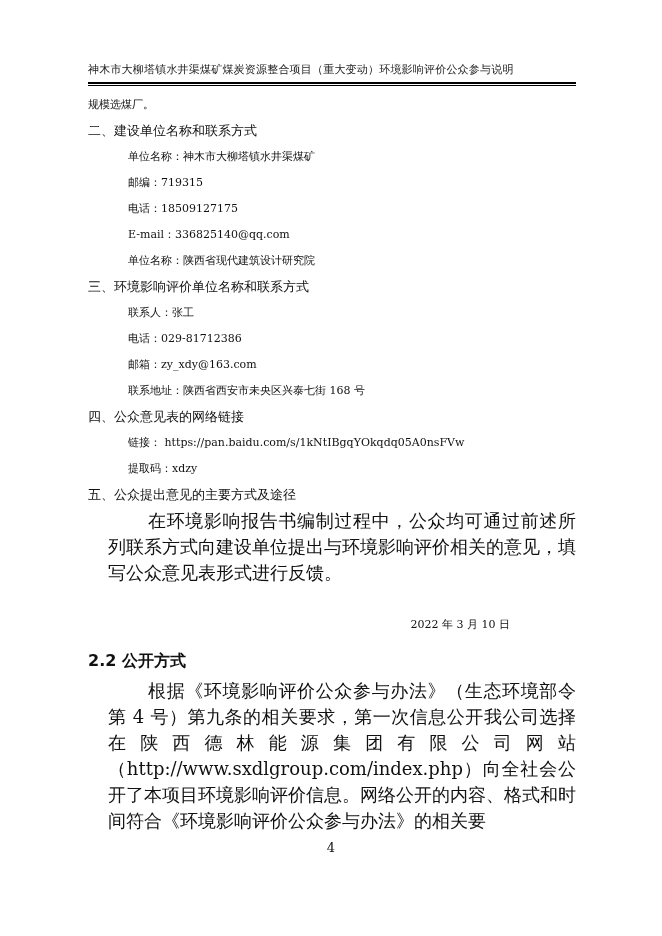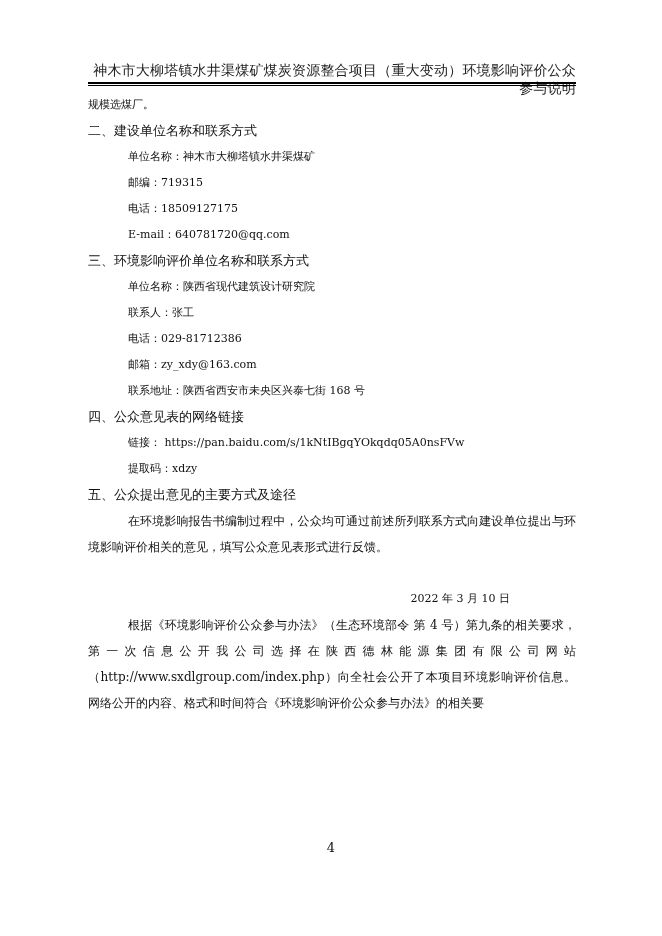--- a/index.html
+++ b/index.html
@@ -3,33 +3,33 @@
   <meta charset="utf-8">
   <style>
     html, body { margin: 0; padding: 0; background: #ffffff; }
     body {
       width: 662px; height: 936px; position: relative; overflow: hidden;
       font-family: "DejaVu Serif", "Liberation Serif", serif;
       color: #111;
     }
     .header {
       position: absolute; left: 88px; top: 62px; width: 488px;
-      text-align: right; font-size: 14px; color: #222; letter-spacing: 0.2px;
+      text-align: left; font-size: 11px; color: #222; letter-spacing: 0.2px;
     }
     .header-rule-thick {
       position: absolute; left: 88px; top: 82px; width: 488px; height: 2px; background: #000;
     }
     .header-rule-thin {
       position: absolute; left: 88px; top: 85px; width: 488px; height: 1px; background: #000;
     }
     .content { position: absolute; left: 88px; top: 92px; width: 488px; }
     .line { font-size: 11px; height: 26px; line-height: 26px; white-space: nowrap; }
     .indent { padding-left: 40px; }
     .h { font-weight: normal; font-family: "DejaVu Sans", "Liberation Sans", sans-serif; font-size: 13px; }
-    .para { font-size: 12px; line-height: 26px; text-align: justify; }
+    .para { font-size: 18px; line-height: 26px; text-align: justify; margin-left: 20px; }
     .para-indent { text-indent: 40px; }
     .sig { text-align: right; padding-right: 40px; }
     .date { text-align: right; padding-right: 66px; }
     .h2 { font-weight: bold; font-size: 16px; height: 34px; line-height: 34px; margin-top: 6px;
           font-family: "DejaVu Sans", "Liberation Sans", sans-serif; }
     .page-num { position: absolute; left: 0; top: 840px; width: 662px; text-align: center; font-size: 13px; }
     .spacer { height: 26px; }
   </style>
 </head>
 <body>
@@ -38,38 +38,39 @@
 <div class="header-rule-thick"></div>
 <div class="header-rule-thin"></div>
 
 <div class="content">
   <div class="line">规模选煤厂。</div>
 
   <div class="line h">二、建设单位名称和联系方式</div>
   <div class="line indent">单位名称：神木市大柳塔镇水井渠煤矿</div>
   <div class="line indent">邮编：719315</div>
   <div class="line indent">电话：18509127175</div>
-  <div class="line indent">E-mail：640781720@qq.com</div>
+  <div class="line indent">E-mail：336825140@qq.com</div>
 
+  <div class="line indent">单位名称：陕西省现代建筑设计研究院</div>
   <div class="line h">三、环境影响评价单位名称和联系方式</div>
-  <div class="line indent">单位名称：陕西省现代建筑设计研究院</div>
   <div class="line indent">联系人：张工</div>
   <div class="line indent">电话：029-81712386</div>
   <div class="line indent">邮箱：zy_xdy@163.com</div>
   <div class="line indent">联系地址：陕西省西安市未央区兴泰七街 168 号</div>
 
   <div class="line h">四、公众意见表的网络链接</div>
   <div class="line indent">
     <span>链接：</span>
     <span style="">https://pan.baidu.com/s/1kNtIBgqYOkqdq05A0nsFVw</span>
   </div>
   <div class="line indent">提取码：xdzy</div>
 
   <div class="line h">五、公众提出意见的主要方式及途径</div>
   <div class="para para-indent">在环境影响报告书编制过程中，公众均可通过前述所列联系方式向建设单位提出与环境影响评价相关的意见，填写公众意见表形式进行反馈。</div>
 
   <div class="spacer"></div>
   <div class="line date">2022 年 3 月 10 日</div>
 
+  <div class="h2">2.2 公开方式</div>
   <div class="para para-indent">根据《环境影响评价公众参与办法》（生态环境部令 第 4 号）第九条的相关要求，第一次信息公开我公司选择在陕西德林能源集团有限公司网站（http://www.sxdlgroup.com/index.php）向全社会公开了本项目环境影响评价信息。网络公开的内容、格式和时间符合《环境影响评价公众参与办法》的相关要</div>
 </div>
 
 <div class="page-num">4</div>
 
 </body></html>

